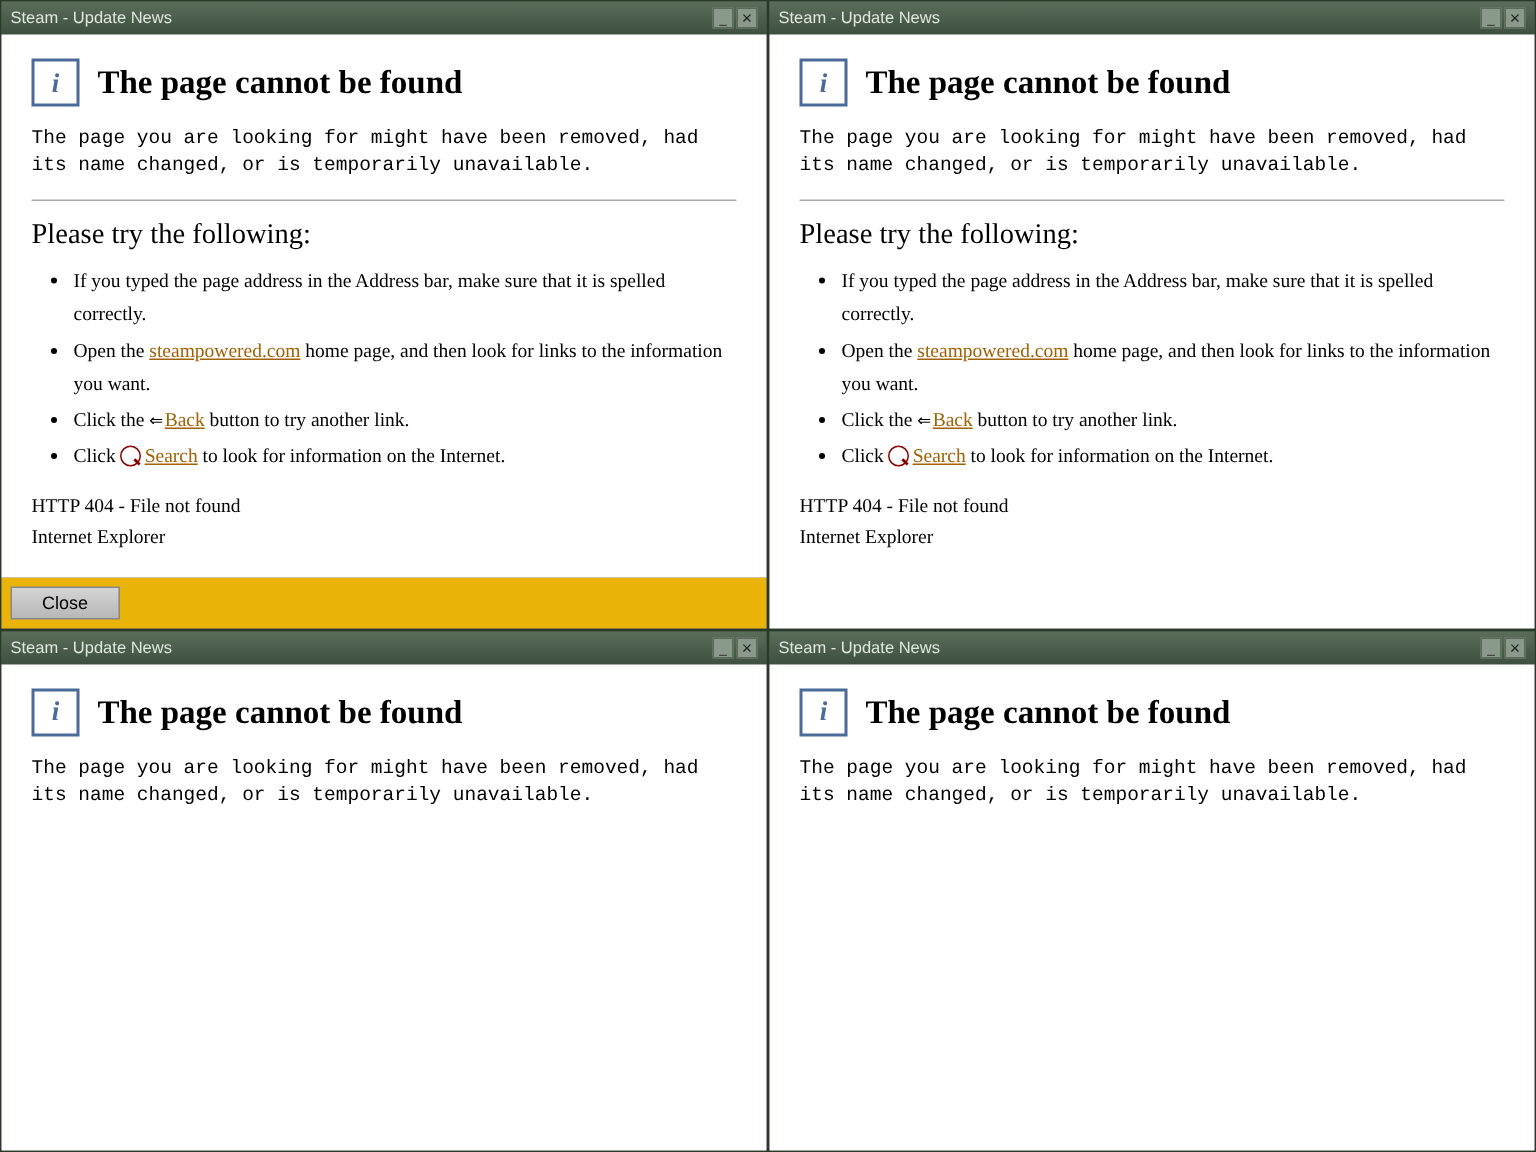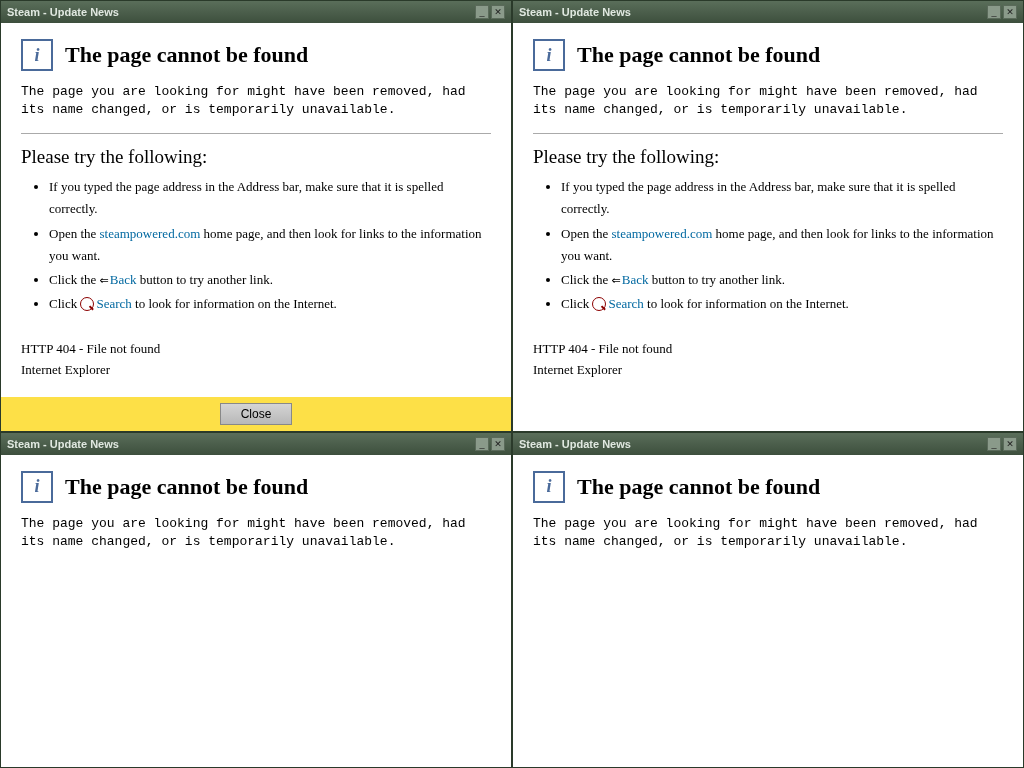--- a/index.html
+++ b/index.html
@@ -29,21 +29,21 @@
       padding: 4px 6px;
       display: flex;
       align-items: center;
       justify-content: space-between;
       height: 22px;
       min-height: 22px;
       user-select: none;
     }
 
     .window-title-text {
-      font-weight: bold;
+      font-weight: normal;
       font-size: 11px;
     }
 
     .window-controls {
       display: flex;
       gap: 2px;
     }
 
     .win-btn {
       width: 14px;
@@ -124,21 +124,22 @@
       font-size: 13px;
       font-family: 'Times New Roman', serif;
       line-height: 1.7;
     }
 
     .bullet-list li {
       margin-bottom: 2px;
     }
 
     .link {
-      color: #0369a1;
+      color: #a16207;
+      text-decoration: underline;
       cursor: pointer;
     }
 
     .back-icon {
       display: inline-block;
       font-size: 11px;
       margin-right: 1px;
     }
 
     .search-icon-inline {
@@ -160,29 +161,29 @@
       height: 1.5px;
       background: #8b0000;
       bottom: 1px;
       right: -1px;
       transform: rotate(45deg);
     }
 
     .error-code {
       font-size: 13px;
       font-family: 'Times New Roman', serif;
-      margin-top: 24px;
+      margin-top: 12px;
       line-height: 1.6;
     }
 
     .window-footer {
-      background: #fde047;
+      background: #eab308;
       padding: 6px;
       display: flex;
-      justify-content: center;
+      justify-content: flex-start;
     }
 
     .close-btn {
       background: linear-gradient(to bottom, #d4d4d4, #b8b8b8);
       border: 1px solid #888;
       padding: 3px 20px;
       font-size: 12px;
       font-family: 'Tahoma', sans-serif;
       cursor: pointer;
       color: #000;

